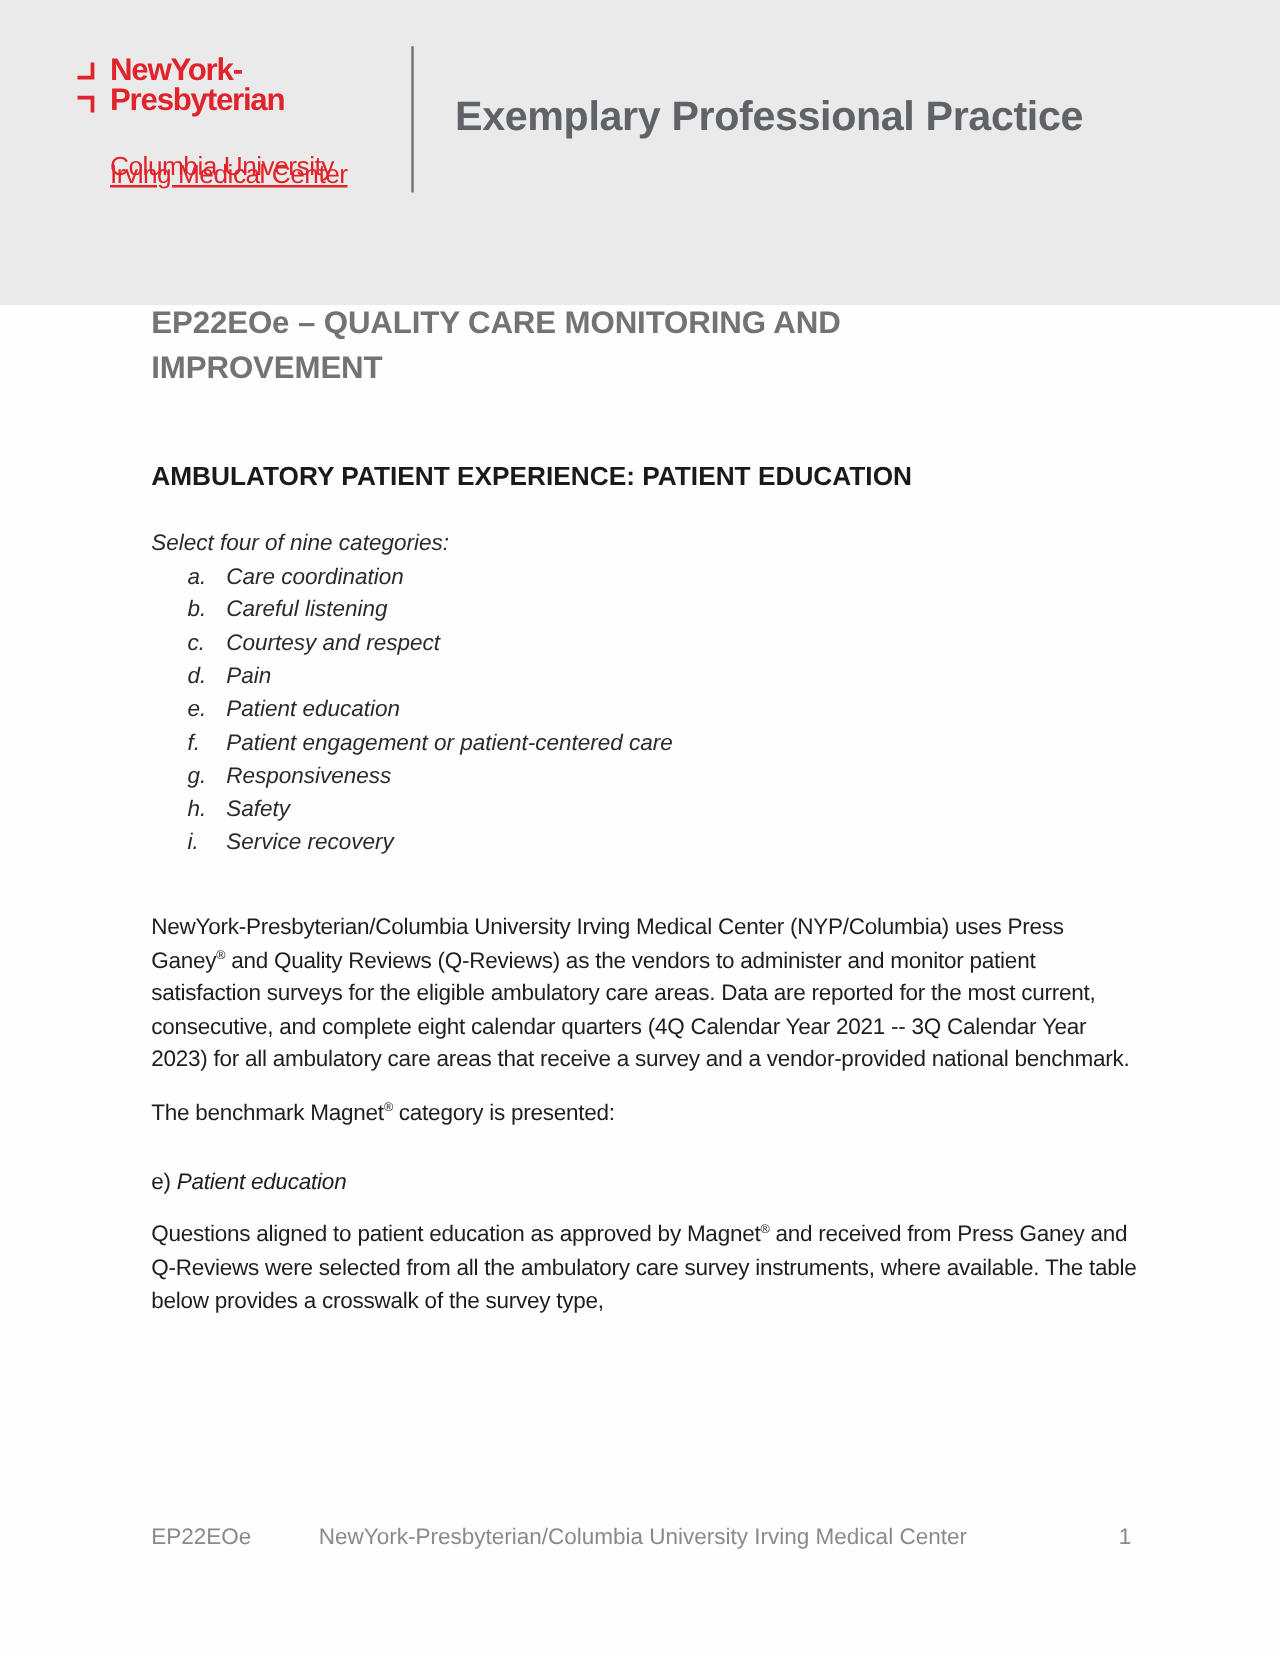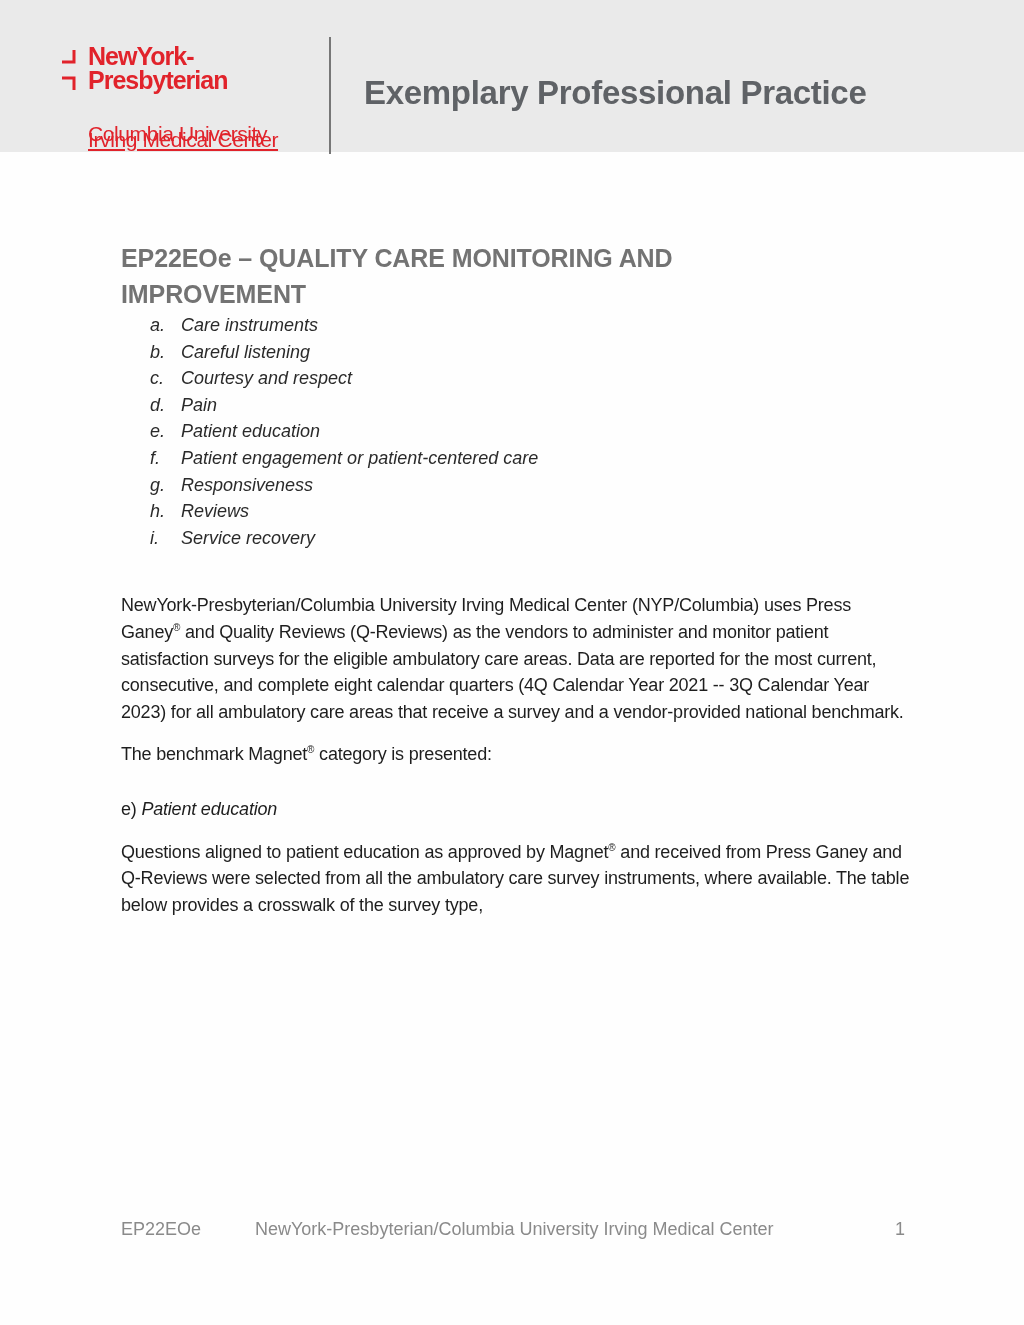--- a/index.html
+++ b/index.html
@@ -11,21 +11,21 @@
     }
     body {
       font-family: "Liberation Sans", sans-serif;
       color: #1e1e1e;
       position: relative;
     }
     .header-band {
       position: absolute;
       left: 0; top: 0;
       width: 1024px;
-      height: 152px;
+      height: 244px;
       background: #eaeaea;
     }
     .logo {
       position: absolute;
       left: 58px;
       top: 40px;
       width: 260px;
       height: 120px;
       color: #e1232b;
     }
@@ -153,27 +153,29 @@
   <div class="header-divider"></div>
   <div class="header-title">Exemplary Professional Practice</div>
 </div>
 
 <div class="content">
   <h1 class="doc-title">
     <span>EP22EOe – QUALITY CARE MONITORING AND</span><br>
     <span>IMPROVEMENT</span>
   </h1>
 
-
-
+  <h2 class="section-title">AMBULATORY PATIENT EXPERIENCE: PATIENT EDUCATION</h2>
+
+
+  <p class="select-intro">Select four of nine categories:</p>
 
   <ol class="cat-list">
     <li class="cat-item">
         <span class="cat-letter">a.</span>
-        <span>Care instruments</span>
+        <span>Care coordination</span>
       </li>
     <li class="cat-item">
         <span class="cat-letter">b.</span>
         <span>Careful listening</span>
       </li>
     <li class="cat-item">
         <span class="cat-letter">c.</span>
         <span>Courtesy and respect</span>
       </li>
     <li class="cat-item">
@@ -187,21 +189,21 @@
     <li class="cat-item">
         <span class="cat-letter">f.</span>
         <span>Patient engagement or patient-centered care</span>
       </li>
     <li class="cat-item">
         <span class="cat-letter">g.</span>
         <span>Responsiveness</span>
       </li>
     <li class="cat-item">
         <span class="cat-letter">h.</span>
-        <span>Reviews</span>
+        <span>Safety</span>
       </li>
     <li class="cat-item">
         <span class="cat-letter">i.</span>
         <span>Service recovery</span>
       </li>
   </ol>
 
   <p class="body-text p1"><span>NewYork-Presbyterian/Columbia University Irving Medical Center (NYP/Columbia) uses Press Ganey</span><sup>®</sup><span> and Quality Reviews (Q-Reviews) as the vendors to administer and monitor patient satisfaction surveys for the eligible ambulatory care areas. Data are reported for the most current, consecutive, and complete eight calendar quarters (4Q Calendar Year 2021 -- 3Q Calendar Year 2023) for all ambulatory care areas that receive a survey and a vendor-provided national benchmark.</span></p>
 
   <p class="body-text p2"><span>The benchmark Magnet</span><sup>®</sup><span> category is presented:</span></p>

